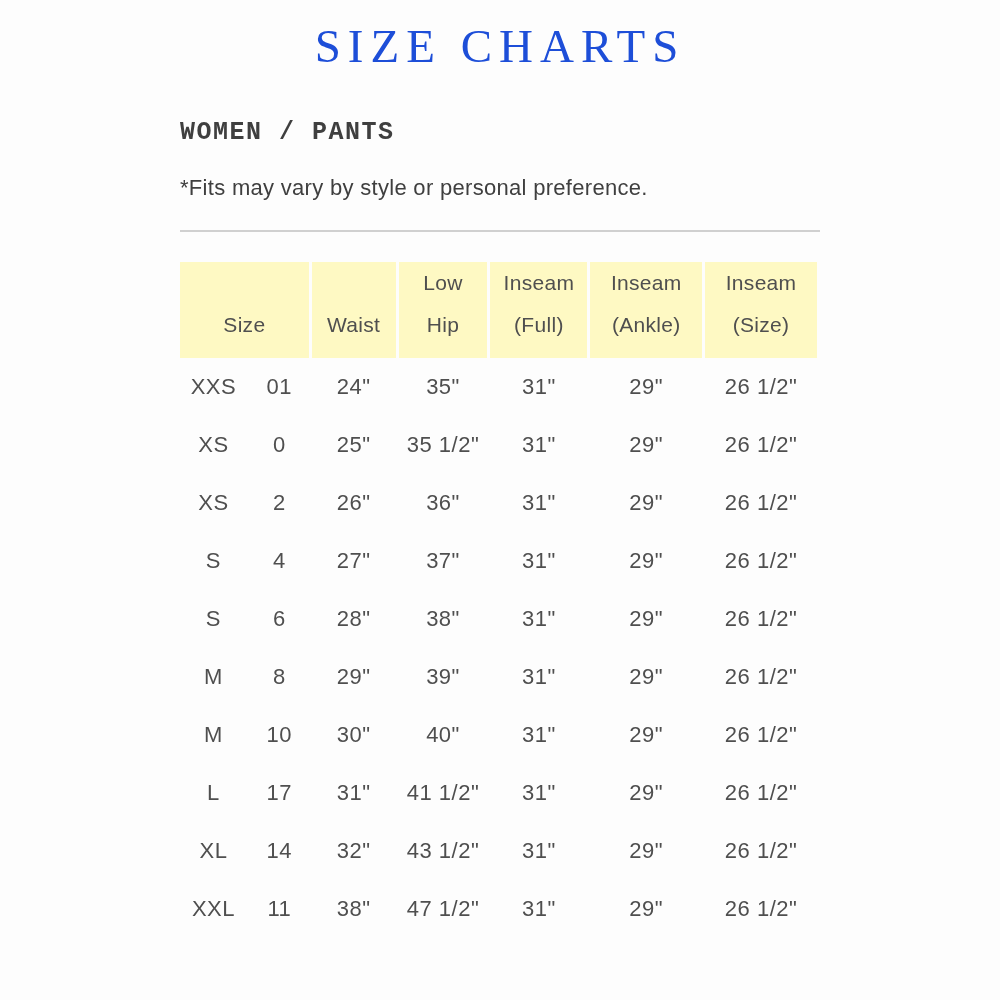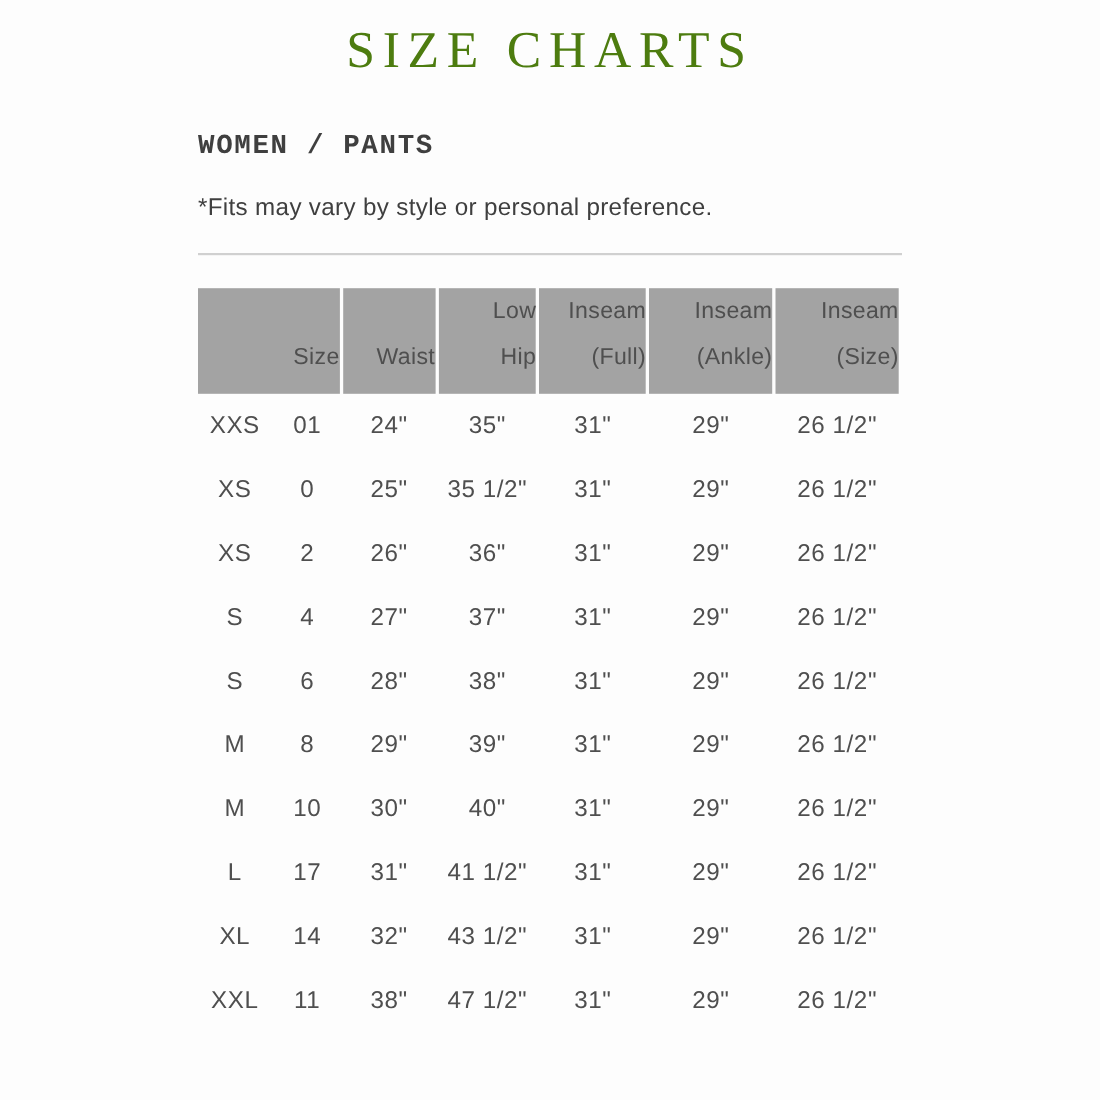--- a/index.html
+++ b/index.html
@@ -6,21 +6,21 @@
   html,body { width:1000px; height:1000px; background:#fdfdfd; overflow:hidden; }
   body { font-family:"Liberation Sans", sans-serif; color:#4a4a4a; }
 
   .page-title {
     padding-top:20px;
     text-align:center;
     font-family:"Liberation Serif", "DejaVu Serif", serif;
     font-weight:400;
     font-size:47px;
     letter-spacing:7px;
-    color:#4d7c0f;
+    color:#1d4ed8;
     line-height:52px;
   }
 
   .content { width:640px; margin:0 auto; }
 
   .section-heading {
     margin-top:46px;
     font-size:25px;
     font-weight:bold;
     letter-spacing:1.5px;
@@ -71,25 +71,25 @@
   }
   col.c-letter { width:67px; }
   col.c-number { width:59px; }
   col.c-waist  { width:84px; }
   col.c-lowhip { width:89px; }
   col.c-full   { width:97px; }
   col.c-ankle  { width:112px; }
   col.c-capri  { width:112px; }
 
   .size-table th {
-    background:#a3a3a3;
+    background:#fef9c3;
     height:87px;
     vertical-align:bottom;
     padding:0 0 12px 0;
-    text-align:right;
+    text-align:center;
     font-weight:400;
     font-size:21px;
     letter-spacing:0.3px;
     color:#4f4f4f;
   }
   .size-table th span { display:block; line-height:42px; }
 
   .size-table td {
     height:58px;
     text-align:center;

